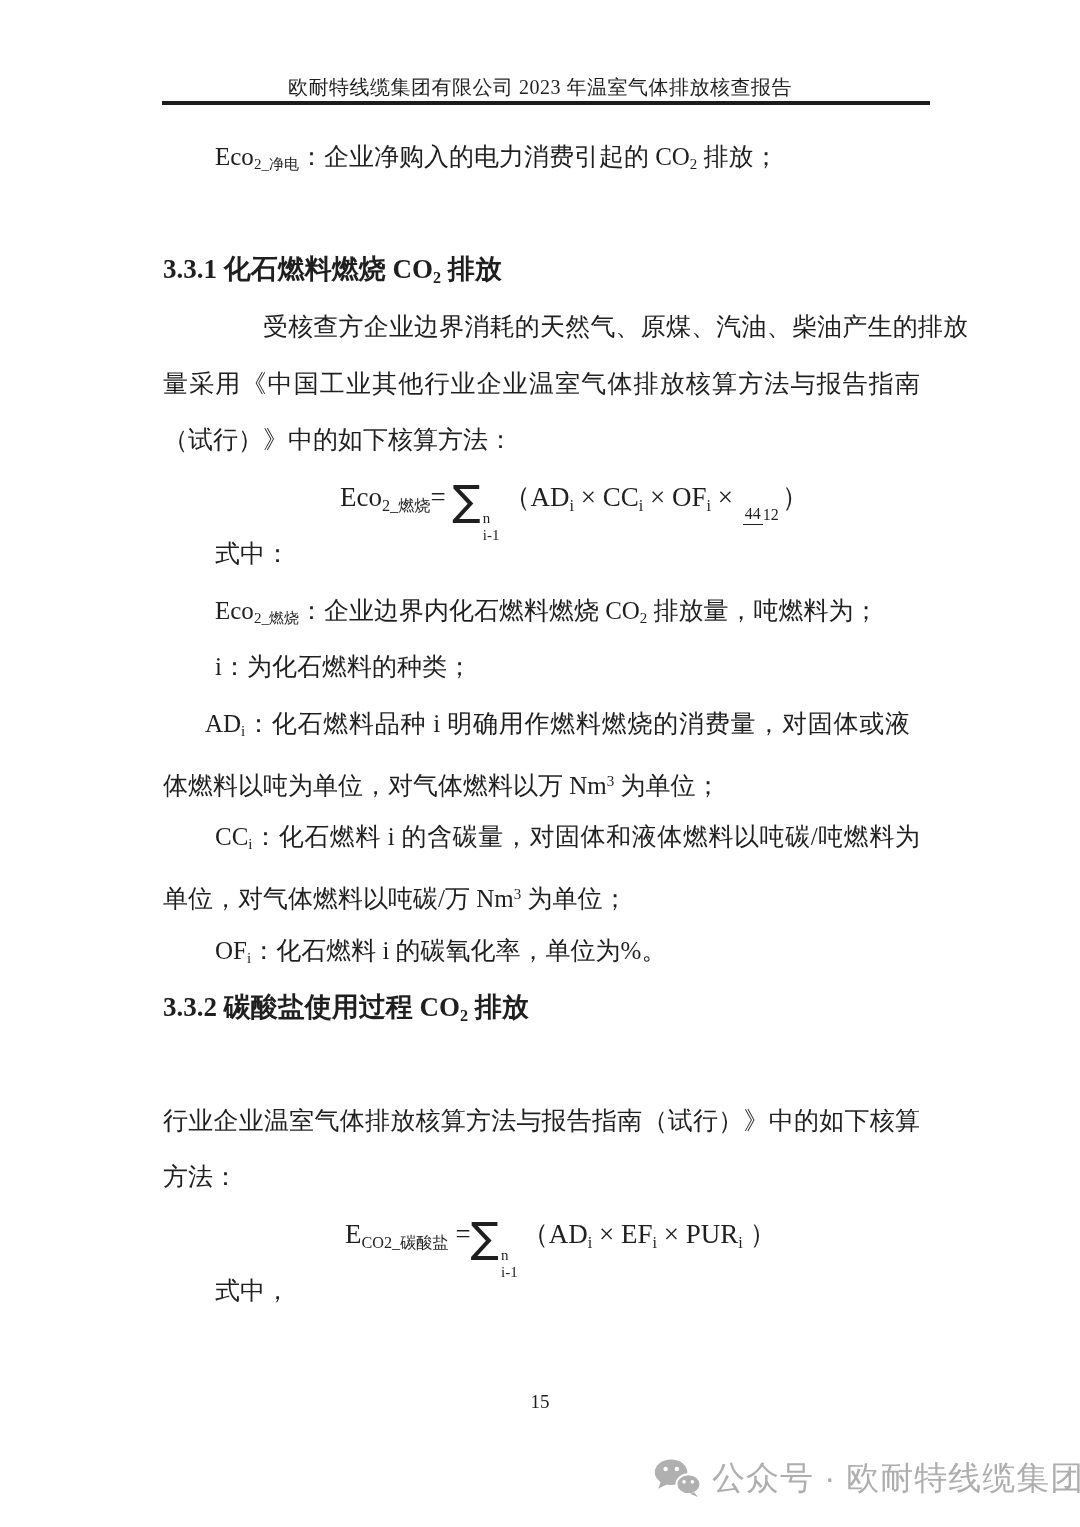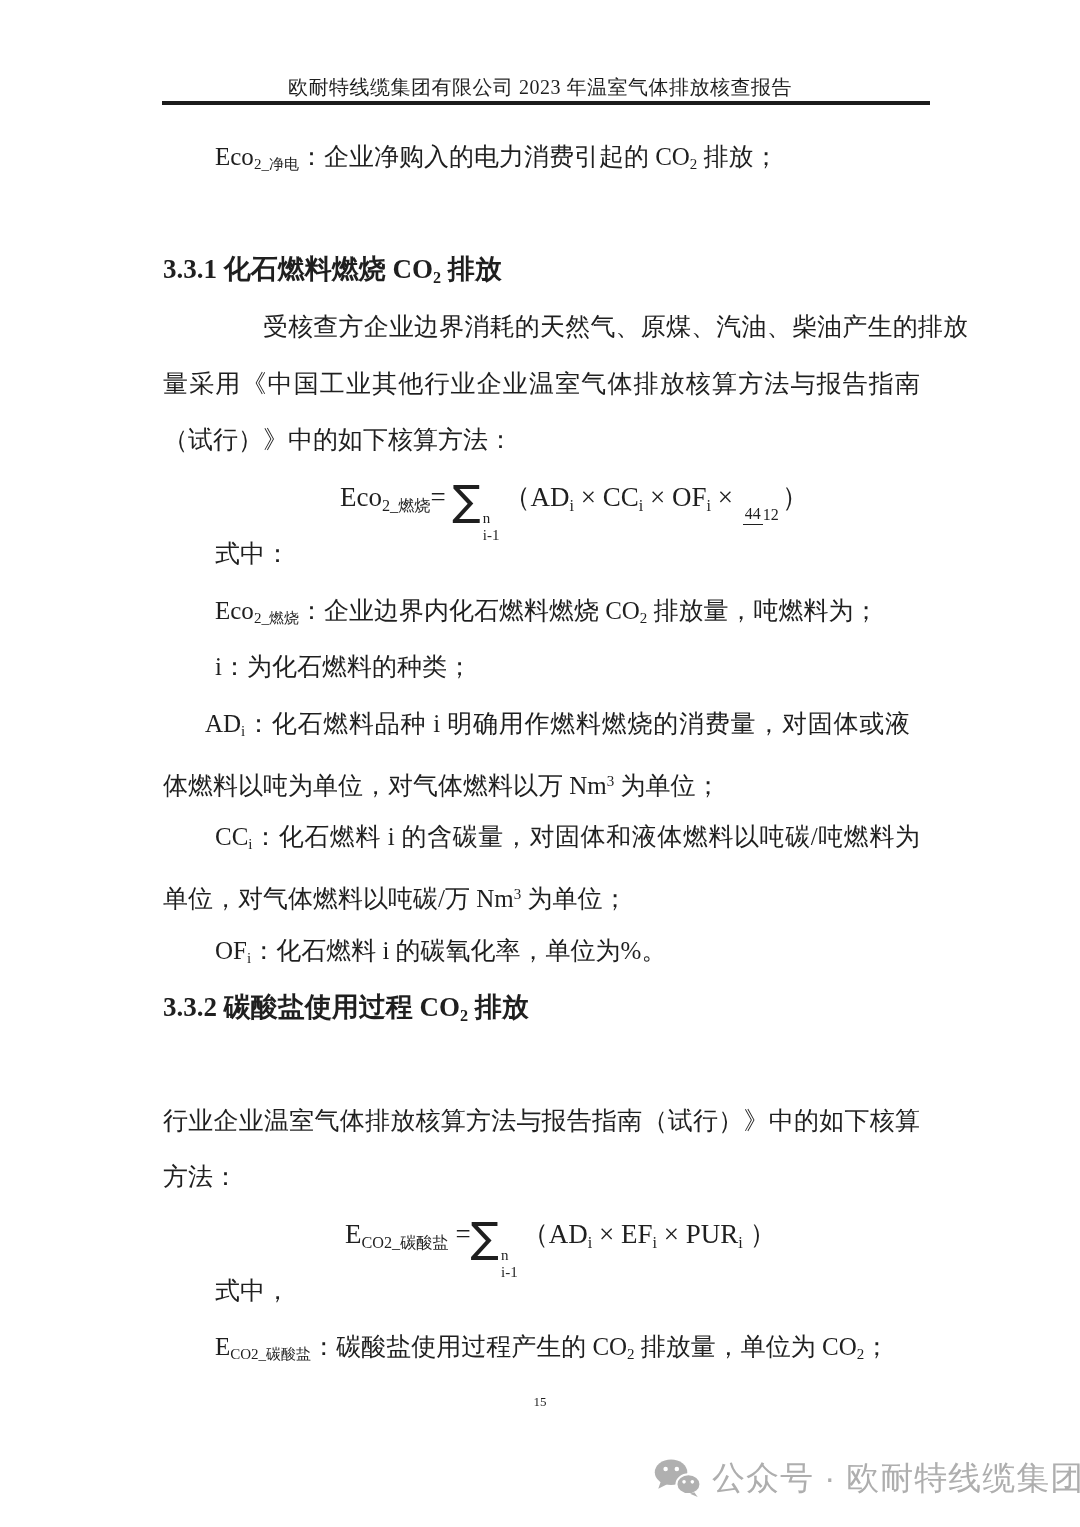--- a/index.html
+++ b/index.html
@@ -33,21 +33,21 @@
     display:inline-flex;flex-direction:column;align-items:flex-start;
     font-size:15px;line-height:1.15;vertical-align:-17px;margin-left:2px;margin-right:4px;
   }
   .frac{
     display:inline-flex;flex-direction:row;align-items:center;
     font-size:16px;line-height:1.25;vertical-align:-13px;margin:0 3px;
   }
   .frac .top{border-bottom:1.5px solid var(--text);padding:0 2px;}
   .page-number{
     position:absolute;top:1390px;left:0;width:1080px;text-align:center;
-    font-size:13px;line-height:24px;
+    font-size:19px;line-height:24px;
   }
   .watermark{
     position:absolute;top:1456px;left:654px;display:flex;align-items:center;gap:10px;
     color:var(--wm);font-family:"Liberation Sans","DejaVu Sans",sans-serif;
     font-size:33px;line-height:44px;letter-spacing:1px;white-space:nowrap;
   }
   .wm-icon{display:inline-block;width:48px;height:40px;flex:0 0 auto;}
 </style>
 </head>
 <body>
@@ -89,21 +89,20 @@
 
   <div class="line just" style="top:1104px;left:163px;width:757px;"><span>行业企业温室气体排放核算方法与报告指南（试行）》中的如下核算</span></div>
   <div class="line" style="top:1160px;left:163px;"><span>方法：</span></div>
 
   <div class="formula" style="top:1206px;left:345px;"><span>E</span><span class="sub">CO2_碳酸盐</span><span> =</span><span class="sum">∑</span><span class="stack">
         <span class="top">n</span>
         <span class="bot">i-1</span>
       </span><span>（AD</span><span class="sub">i</span><span> × EF</span><span class="sub">i</span><span> × PUR</span><span class="sub">i</span><span> ）</span></div>
 
   <div class="line" style="top:1274px;left:215px;"><span>式中，</span></div>
-  <div class="line" style="top:1330px;left:215px;"><span>E</span><span class="sub">CO2_碳酸盐</span><span>：碳酸盐使用过程产生的 CO</span><span class="sub">2</span><span> 排放量，单位为 CO</span><span class="sub">2</span><span>；</span></div>
 
   <div class="page-number">15</div>
 
   <div class="watermark">
     <span class="wm-icon">
       <svg viewBox="0 0 62 50" width="48" height="40" xmlns="http://www.w3.org/2000/svg">
         <g fill="#b0b0b0">
           <ellipse cx="22" cy="17.5" rx="21" ry="16.5"></ellipse>
           <polygon points="9,29 5.5,39 17,33"></polygon>
         </g>

